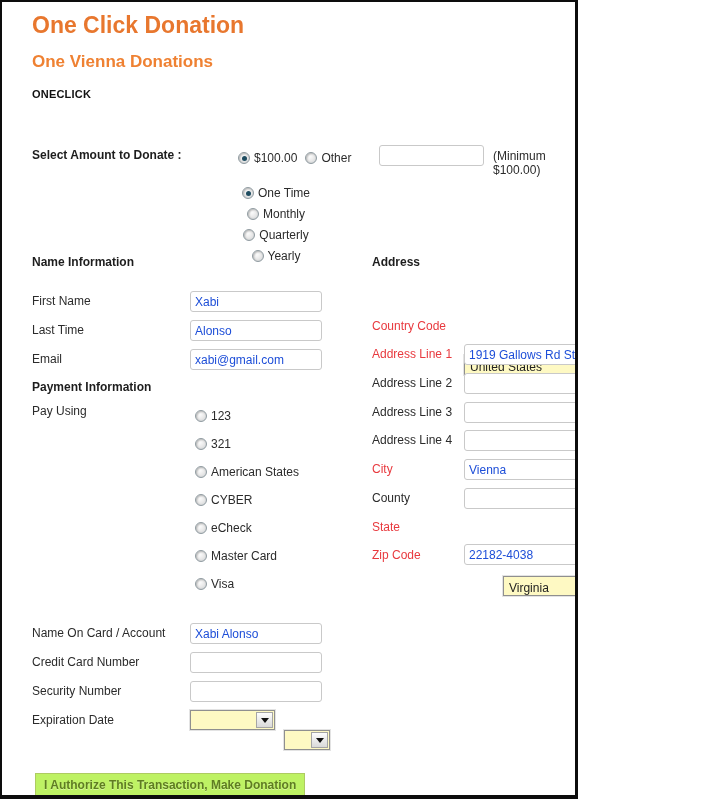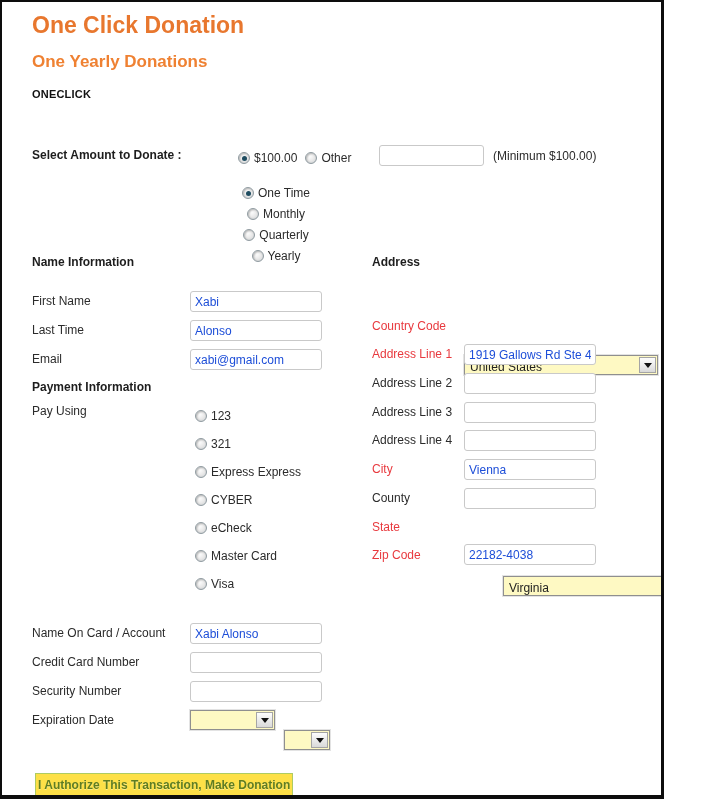--- a/index.html
+++ b/index.html
@@ -1,20 +1,20 @@
 <!DOCTYPE html>
 <html><head>
 <meta charset="utf-8">
 <style>
   * { box-sizing: border-box; margin: 0; padding: 0; }
   html, body { background: #ffffff; }
   body { font-family: "Liberation Sans", sans-serif; }
   .page {
     position: relative;
-    width: 664px;
+    width: 578px;
     height: 799px;
     background: #ffffff;
     border: 2px solid #0d0d0d;
     border-right-width: 3px;
     border-bottom-width: 4px;
     overflow: hidden;
   }
   .h1 {
     position: absolute; left: 30px; top: 10px;
     font-size: 23px; font-weight: bold; color: #e8772e;
@@ -81,37 +81,37 @@
   }
   .radio.checked { position: relative; }
   .radio.checked::after {
     content: ""; position: absolute; left: 3px; top: 3px;
     width: 5px; height: 5px; border-radius: 50%;
     background: #1e4c60;
   }
 
   .submit-btn {
     position: absolute; left: 33px; top: 771px;
-    height: 23px; padding: 0 2px;
-    background: #fde047;
+    height: 23px; padding: 0 8px;
+    background: #bef264;
     border: 1px solid #aecb62;
     font-family: "Liberation Sans", sans-serif;
     font-size: 12px; font-weight: bold;
     color: #5f7d21;
     text-shadow: 0 1px 0 rgba(255,255,255,0.35);
     cursor: pointer;
   }
 </style>
 </head>
 <body>
 
 <div class="page">
 
   <div class="h1">One Click Donation</div>
-  <div class="h2">One Yearly Donations</div>
+  <div class="h2">One Vienna Donations</div>
   <div class="code-label">ONECLICK</div>
 
   <div class="abs lbl bold" style="left:30px; top:146px;">Select Amount to Donate :</div>
 
   <div class="abs" style="left:236px; top:149px; display:flex; gap:8px; align-items:center;">
     <span class="radio-item">
       <span class="radio checked"></span>
       <span>$100.00</span>
     </span>
     <span class="radio-item">
@@ -160,21 +160,21 @@
     <span class="radio-item">
       <span class="radio"></span>
       <span>123</span>
     </span>
     <span class="radio-item">
       <span class="radio"></span>
       <span>321</span>
     </span>
     <span class="radio-item">
       <span class="radio"></span>
-      <span>Express Express</span>
+      <span>American States</span>
     </span>
     <span class="radio-item">
       <span class="radio"></span>
       <span>CYBER</span>
     </span>
     <span class="radio-item">
       <span class="radio"></span>
       <span>eCheck</span>
     </span>
     <span class="radio-item">

